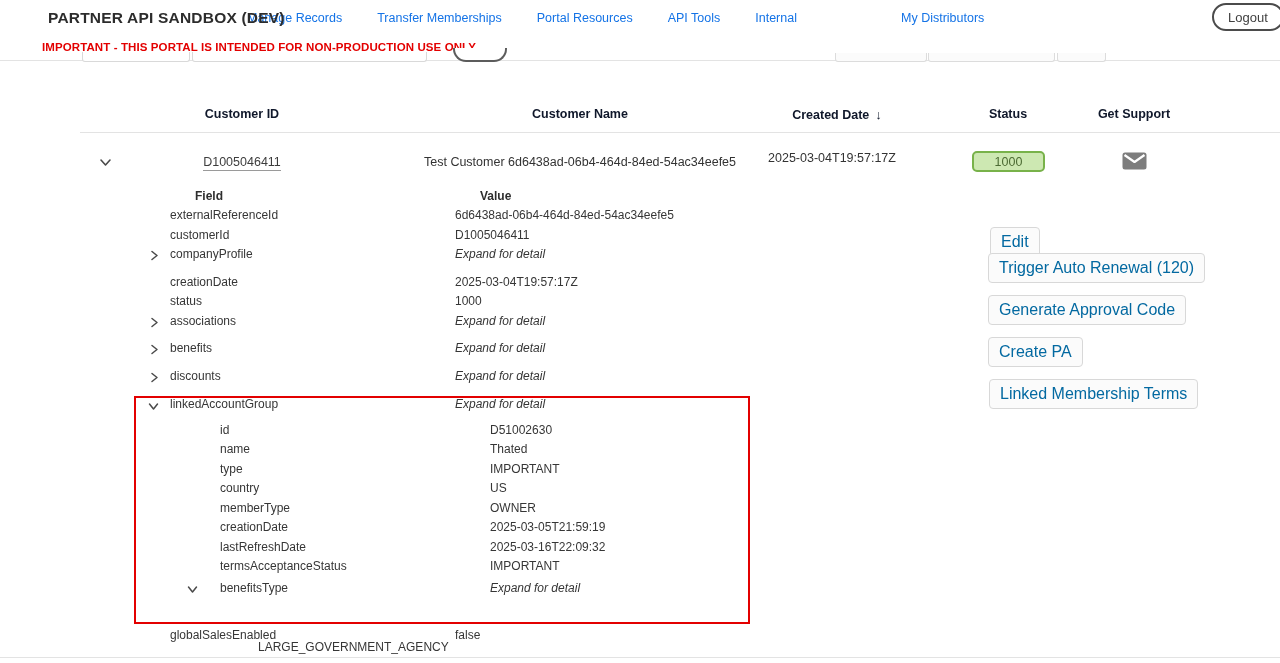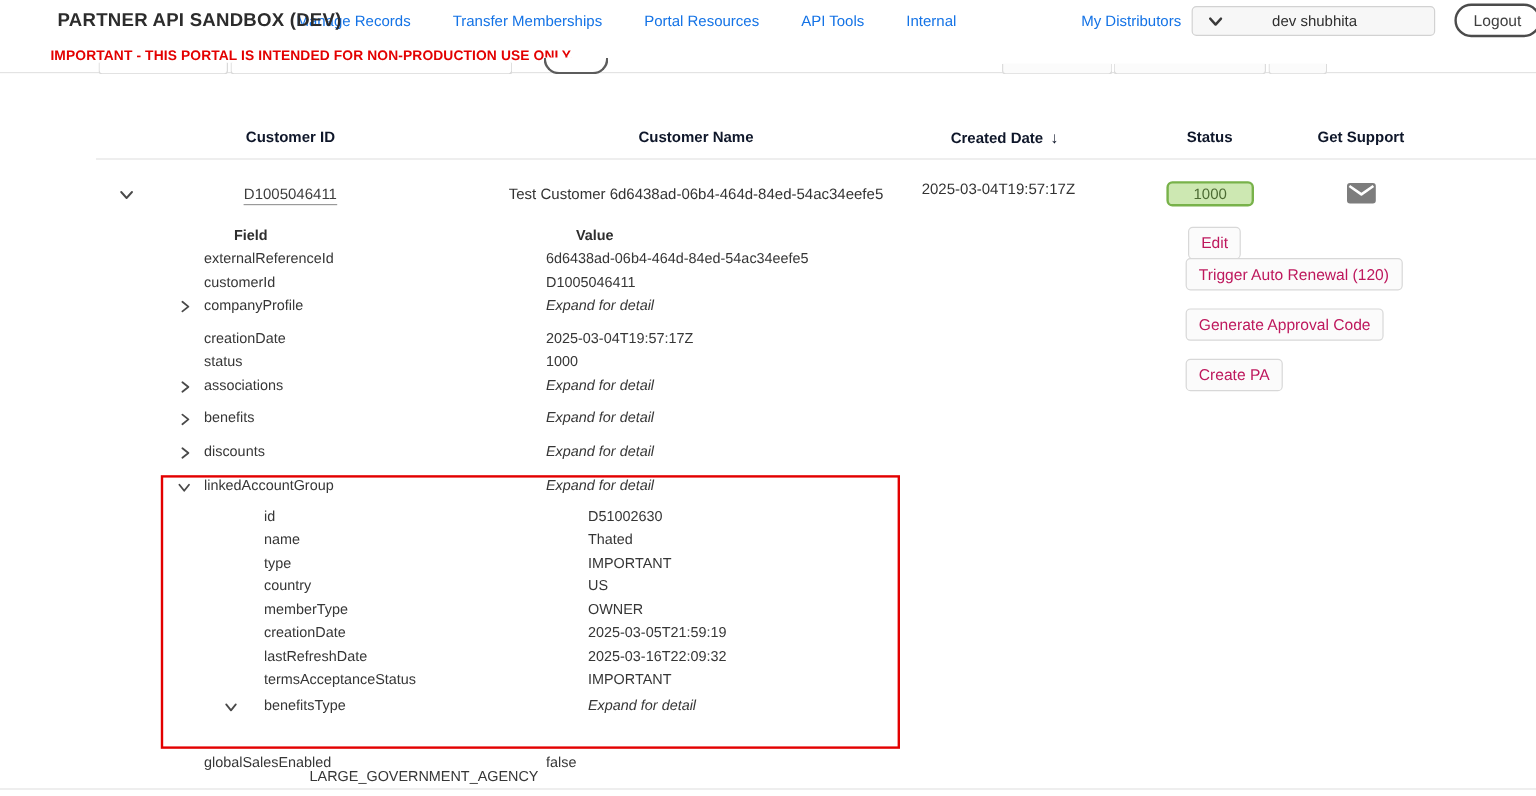--- a/index.html
+++ b/index.html
@@ -103,50 +103,42 @@
   .chev { cursor: pointer; display: inline-flex; }
 
   .highlight-box {
     left: 134px; top: 396px; width: 616px; height: 228px;
     border: 2px solid #e30000; pointer-events: none;
   }
 
   
   .action-btn {
     background: #fbfbfb; border: 1px solid #d8d8d8; border-radius: 4px;
-    font-size: 13px; color: #be185d; padding: 5px 10px; white-space: nowrap;
-    cursor: pointer; font-family: inherit;
+    font-size: 16px; color: #0369a1; padding: 5px 10px; white-space: nowrap;
+    cursor: pointer; font-family: inherit; margin-top: 38px;
   }
   .bottom-divider { top: 657px; left: 0; width: 1280px; }
 </style>
 </head>
 <body>
 
 <div class="canvas">
 
   <div class="abs nav">
     <a>Manage Records</a>
     <a>Transfer Memberships</a>
     <a>Portal Resources</a>
     <a>API Tools</a>
     <a>Internal</a>
   </div>
 
   <div class="abs app-title">PARTNER API SANDBOX (DEV)</div>
 
   <a class="abs link-blue my-distributors">My Distributors</a>
 
-  <div class="abs user-dropdown">
-    <span class="chev-wrap">
-      <svg width="14" height="14" viewBox="0 0 14 14">
-          <polyline points="2.5,4.5 7,9.5 11.5,4.5" fill="none" stroke="#3a3a3a" stroke-width="2" stroke-linecap="round" stroke-linejoin="round"></polyline>
-        </svg>
-    </span>
-    <span class="val">dev shubhita</span>
-  </div>
 
   <button class="abs logout-btn">Logout</button>
 
   <div class="abs warning">IMPORTANT - THIS PORTAL IS INTENDED FOR NON-PRODUCTION USE ONLY.</div>
 
   <div class="abs hr-line" style="left:0; top:60px; width:1280px;"></div>
   <div class="abs frag-input" style="left:82px;  width:108px;"></div>
   <div class="abs frag-input" style="left:192px; width:235px;"></div>
   <div class="abs frag-pill" style="left:453px; width:54px;"></div>
   <div class="abs frag-grey" style="left:835px; width:92px;"></div>
@@ -269,16 +261,17 @@
 
   <div class="abs f-label" style="left:170px; top:628px;">globalSalesEnabled</div>
   <div class="abs f-value" style="left:455px; top:628px;">false</div>
 
   <div class="abs highlight-box"></div>
 
   <button class="abs action-btn" style="left:990px; top:189px;">Edit</button>
   <button class="abs action-btn" style="left:988px; top:215px;">Trigger Auto Renewal (120)</button>
   <button class="abs action-btn" style="left:988px; top:257px;">Generate Approval Code</button>
   <button class="abs action-btn" style="left:988px; top:299px;">Create PA</button>
+  <button class="abs action-btn" style="left:989px; top:341px;">Linked Membership Terms</button>
 
   <div class="abs hr-line bottom-divider"></div>
 
 </div>
 
 </body></html>

